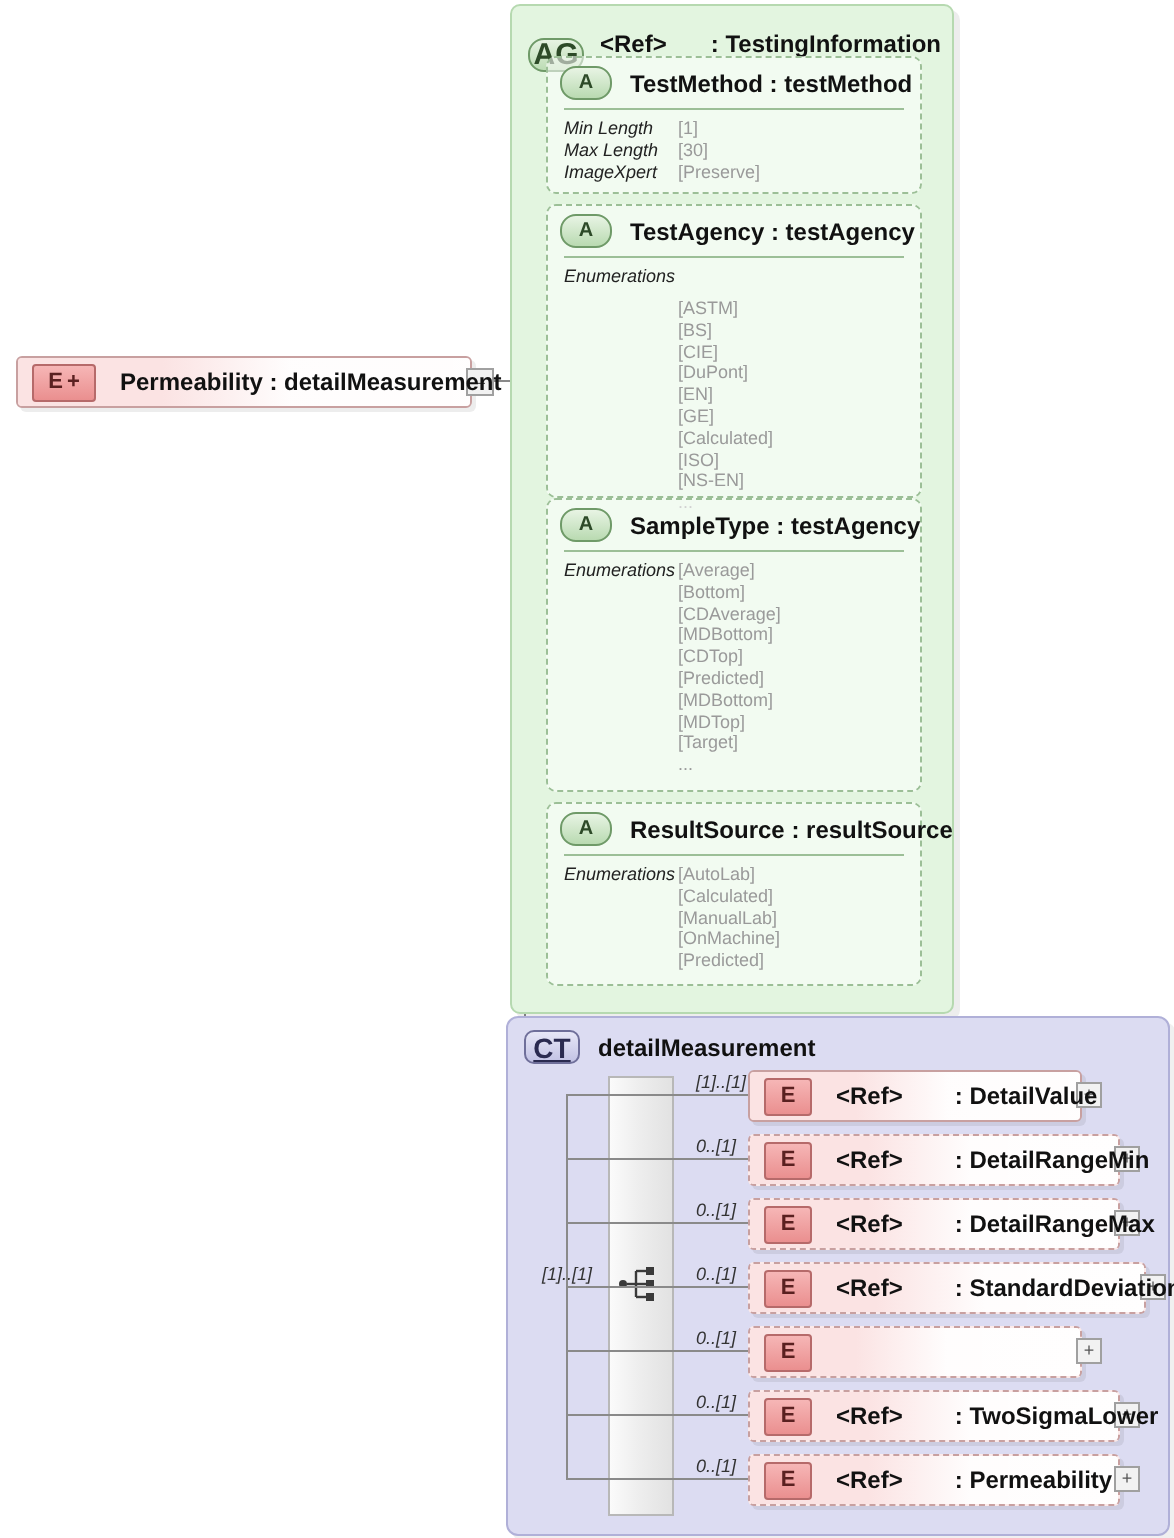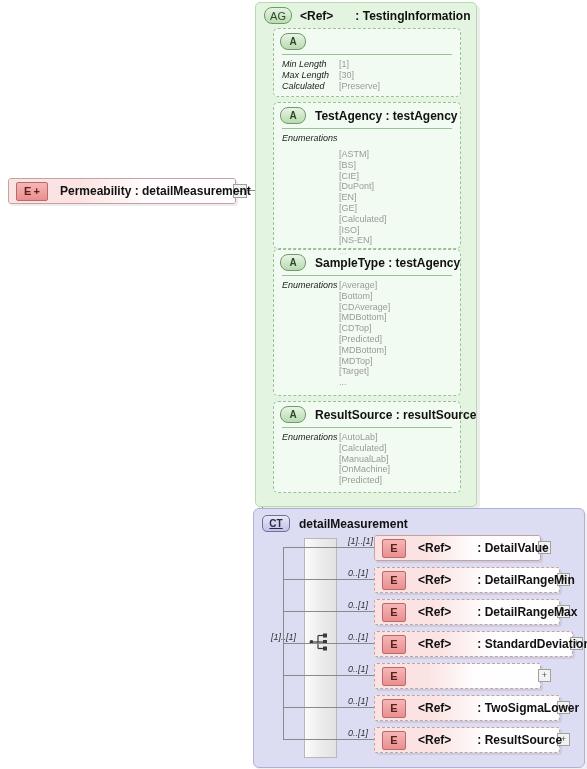--- a/index.html
+++ b/index.html
@@ -88,21 +88,21 @@
     position: absolute;
     display: flex; align-items: center;
     left: 8px; top: 4px;
   }
   .badge-round {
     width: 26px; height: 15px;
     background: linear-gradient(to bottom, #e6f3e2, #bcdcb4);
     border: 1px solid #6f9a68;
     border-radius: 8px;
     display: flex; align-items: center; justify-content: center;
-    font-size: 11px; font-weight: normal; color: #2d4a28;
+    font-size: 15px; font-weight: bold; color: #2d4a28; margin-top: 12px;
   }
   .ag-title {
     margin-left: 8px;
     font-size: 12px; font-weight: bold; color: #111;
     white-space: nowrap;
   }
   .ag-title .sp { display:inline-block; width: 22px; }
 
   
   .attr-box {
@@ -158,21 +158,21 @@
     border-radius: 6px;
     box-shadow: 3px 3px 0 rgba(0,0,0,0.06);
   }
   .ct-header { position:absolute; left: 8px; top: 6px; display:flex; align-items:center; }
   .ct-badge {
     width: 26px; height: 15px;
     background: linear-gradient(to bottom, #e7e7f7, #c2c2e4);
     border: 1px solid #6f6f9a;
     border-radius: 5px;
     display:flex; align-items:center; justify-content:center;
-    font-size: 10px; font-weight: bold; color: #2a2a50; text-decoration: underline;
+    font-size: 14px; font-weight: bold; color: #2a2a50; text-decoration: underline;
   }
   .ct-title { margin-left: 9px; font-size: 12px; font-weight: bold; color: #111; }
 
   
   .seq-bar {
     position: absolute;
     background: linear-gradient(to right, #fbfbfb 0%, #eeeeee 45%, #e2e2e2 100%);
     border: 1px solid #b8b8b8;
   }
   .seq-icon { position: absolute; }
@@ -220,27 +220,28 @@
     <div class="ag-header">
       <div class="badge-round">AG</div>
       <div class="ag-title">
         <span>&lt;Ref&gt;</span><span class="sp"></span><span><span>:</span> <span>TestingInformation</span></span>
       </div>
     </div>
 
     <div class="attr-box" style="left:17px; top:25px; width:186px; height:67px;">
       <div class="attr-head">
         <div class="attr-badge">A</div>
+        <div class="attr-title">TestMethod : testMethod</div>
       </div>
       <div class="attr-sep" style="top:25px;"></div>
       <div class="facet-label" style="left:8px; top:30px;font-style:italic;">Min Length</div>
       <div class="facet-value" style="left:65px; top:30px;">[1]</div>
       <div class="facet-label" style="left:8px; top:41px;">Max Length</div>
       <div class="facet-value" style="left:65px; top:41px;">[30]</div>
-      <div class="facet-label" style="left:8px; top:52px;">Calculated</div>
+      <div class="facet-label" style="left:8px; top:52px;">ImageXpert</div>
       <div class="facet-value" style="left:65px; top:52px;">[Preserve]</div>
     </div>
 
     <div class="attr-box" style="left:17px; top:99px; width:186px; height:145px;">
       <div class="attr-head">
         <div class="attr-badge">A</div>
         <div class="attr-title">TestAgency : testAgency</div>
       </div>
       <div class="attr-sep" style="top:25px;"></div>
       <div class="facet-label" style="left:8px; top:30px;">Enumerations</div>
@@ -396,21 +397,21 @@
   <div class="expander" style="left:557px; top:701px;">
     <span>+</span>
   </div>
 
   <div class="line-h" style="left:283px; top:739px; width:91px;"></div>
   <div class="card-label" style="left:348px; top:728px;">0..[1]</div>
   <div class="elem-box dashed" style="left:374px; top:727px; width:184px; height:24px;">
     <div class="inner-white"></div>
     <div class="e-badge small">E</div>
     <div class="elem-label">
-      <span>&lt;Ref&gt;</span><span class="sp" style="display:inline-block;width:26px;"></span>: <span>ResultSource</span>
+      <span>&lt;Ref&gt;</span><span class="sp" style="display:inline-block;width:26px;"></span>: <span>Permeability</span>
     </div>
   </div>
   <div class="expander" style="left:557px; top:733px;">
     <span>+</span>
   </div>
 
   <div class="line-v" style="left:283px; top:547px; height:192px;"></div>
 
 </div>
 

